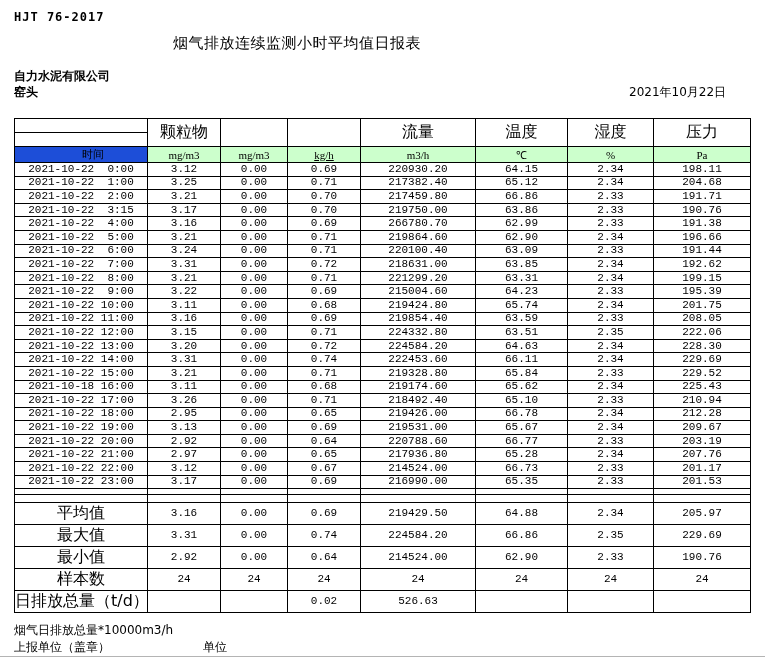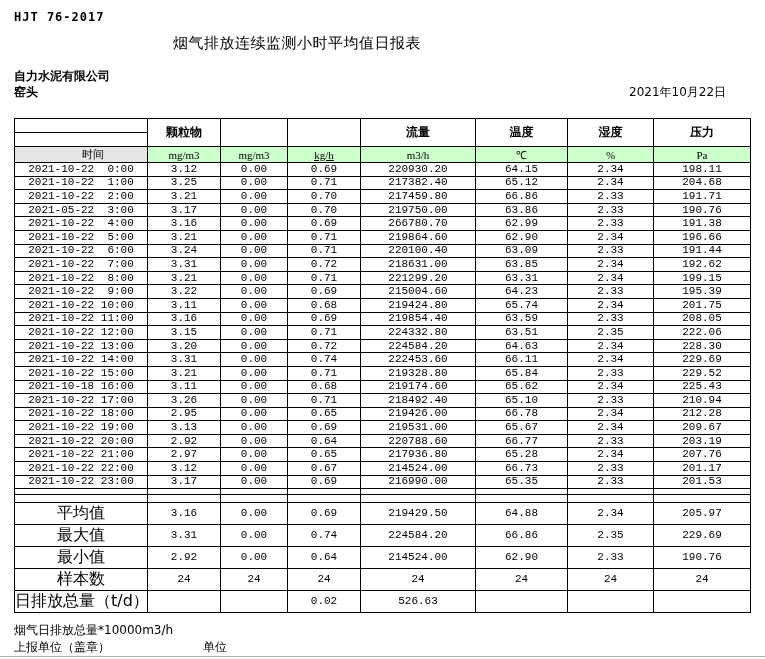--- a/index.html
+++ b/index.html
@@ -18,21 +18,21 @@
 
   #report-table {
     position:absolute; left:14px; top:118px;
     border-collapse:collapse; table-layout:fixed; width:737px;
   }
   #report-table td {
     border:1px solid #000; padding:0; text-align:center;
     overflow:hidden; white-space:pre; vertical-align:middle;
   }
   .ph-row td  { height:13px; }
-  .param-cell { font-size:12px; font-weight:bold; }
+  .param-cell { font-size:16px; font-weight:normal; }
   .unit-row td {
     height:13px;
     font-family:"Liberation Serif", serif; font-size:11px;
   }
   .time-head  { font-family:"DejaVu Sans", sans-serif; font-size:12px; }
   .data-row   { height:13.6px;padding-left:24px; }
   .num-cell, .time-cell {
     font-family:"Liberation Mono", monospace; font-size:11px; line-height:1;
   }
   .summary-row { height:14.2px; }
@@ -74,21 +74,21 @@
       <td rowspan="2" class="param-cell"></td>
       <td rowspan="2" class="param-cell">流量</td>
       <td rowspan="2" class="param-cell">温度</td>
       <td rowspan="2" class="param-cell">湿度</td>
       <td rowspan="2" class="param-cell">压力</td>
     </tr>
     <tr class="ph-row">
       <td></td>
     </tr>
     <tr class="unit-row">
-      <td class="time-head" style="background: #e5e5e5; padding-left: 24px;">时间</td>
+      <td class="time-head" style="background: #1d4ed8; padding-left: 24px;">时间</td>
       <td style="background: rgb(204, 255, 204);">mg/m3</td>
       <td style="background: rgb(204, 255, 204);">mg/m3</td>
       <td style="background: rgb(204, 255, 204); text-decoration: underline;">kg/h</td>
       <td style="background: rgb(204, 255, 204);">m3/h</td>
       <td style="background: rgb(204, 255, 204);">℃</td>
       <td style="background: rgb(204, 255, 204);">%</td>
       <td style="background: rgb(204, 255, 204);">Pa</td>
     </tr>
   </thead>
   <tbody>
@@ -116,21 +116,21 @@
         <td class="time-cell">2021-10-22  2:00</td>
         <td class="num-cell">3.21</td>
         <td class="num-cell">0.00</td>
         <td class="num-cell">0.70</td>
         <td class="num-cell">217459.80</td>
         <td class="num-cell">66.86</td>
         <td class="num-cell">2.33</td>
         <td class="num-cell">191.71</td>
       </tr>
       <tr class="data-row">
-        <td class="time-cell">2021-05-22  3:00</td>
+        <td class="time-cell">2021-10-22  3:15</td>
         <td class="num-cell">3.17</td>
         <td class="num-cell">0.00</td>
         <td class="num-cell">0.70</td>
         <td class="num-cell">219750.00</td>
         <td class="num-cell">63.86</td>
         <td class="num-cell">2.33</td>
         <td class="num-cell">190.76</td>
       </tr>
       <tr class="data-row">
         <td class="time-cell">2021-10-22  4:00</td>

